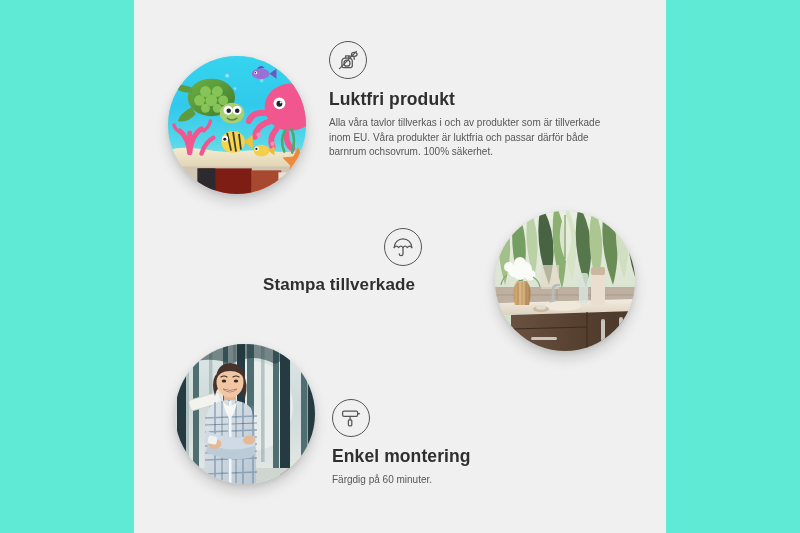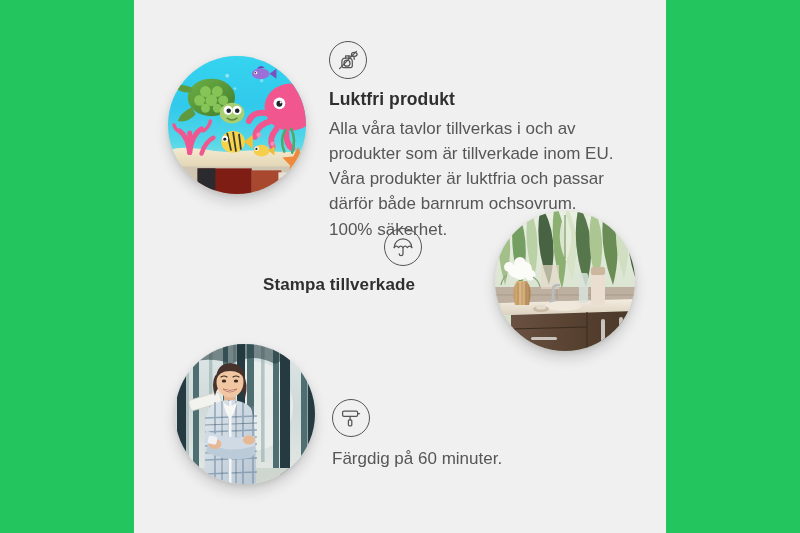--- a/index.html
+++ b/index.html
@@ -12,21 +12,21 @@
     height: 533px;
     background: #ffffff;
     font-family: "Liberation Sans", sans-serif;
     overflow: hidden;
   }
 
   #stage {
     position: relative;
     width: 800px;
     height: 533px;
-    background: #22c55e;
+    background: #5eead4;
   }
 
   
   #panel {
     position: absolute;
     left: 134px;
     top: 0;
     width: 532px;
     height: 533px;
     background: #f0f0f0;
@@ -57,21 +57,21 @@
   .feature-title {
     margin: 0;
     font-size: 17.5px;
     font-weight: bold;
     color: #2f2f2f;
     letter-spacing: .1px;
     line-height: 1.25;
   }
   .feature-desc {
     margin: 5px 0 0 0;
-    font-size: 17px;
+    font-size: 10px;
     color: #565656;
     line-height: 1.48;
   }
 
   .icon-wrap {
     width: 38px;
     height: 38px;
     border-radius: 50%;
     border: 1.4px solid #555;
     display: flex;
@@ -458,16 +458,17 @@
 
   <div class="feature" id="feature-3">
     <div class="icon-wrap">
       <svg width="24" height="24" viewBox="0 0 24 24" fill="none" stroke="#555" stroke-width="1.25" stroke-linecap="round" stroke-linejoin="round">
         <rect x="3.6" y="5" width="15" height="5.4" rx="1.4"></rect>
         <path d="M18.6 7.7 h1.9"></path>
         <path d="M11.1 10.4 v3.4"></path>
         <rect x="9.4" y="13.8" width="3.4" height="6" rx="1"></rect>
       </svg>
     </div>
+    <h2 class="feature-title">Enkel montering</h2>
     <p class="feature-desc">Färgdig på 60 minuter.</p>
   </div>
 
 </div>
 
 </body></html>

